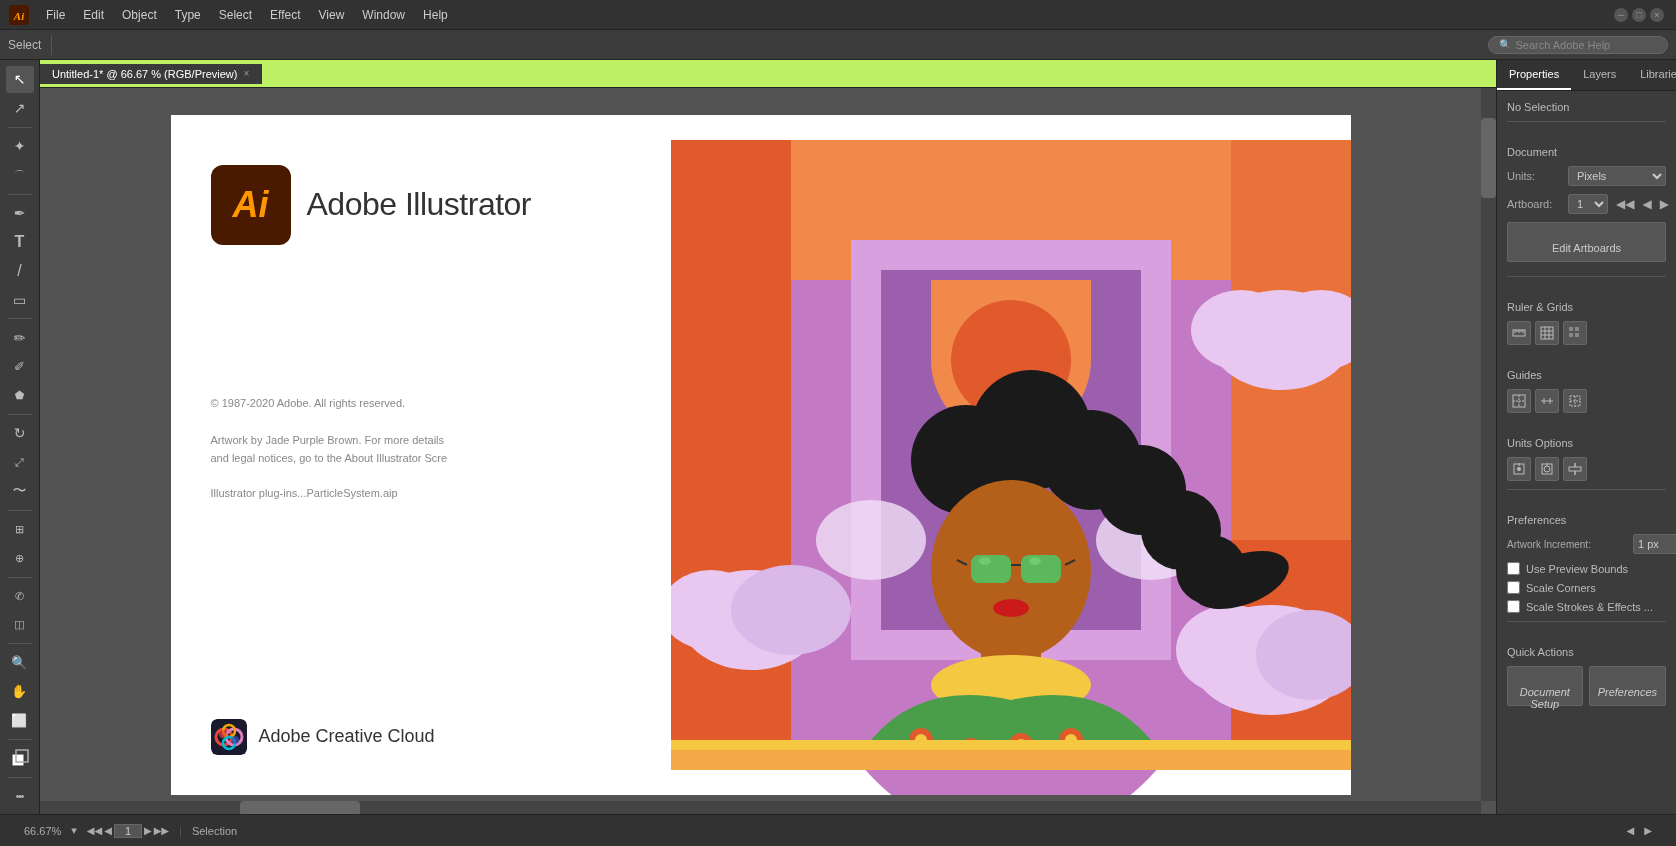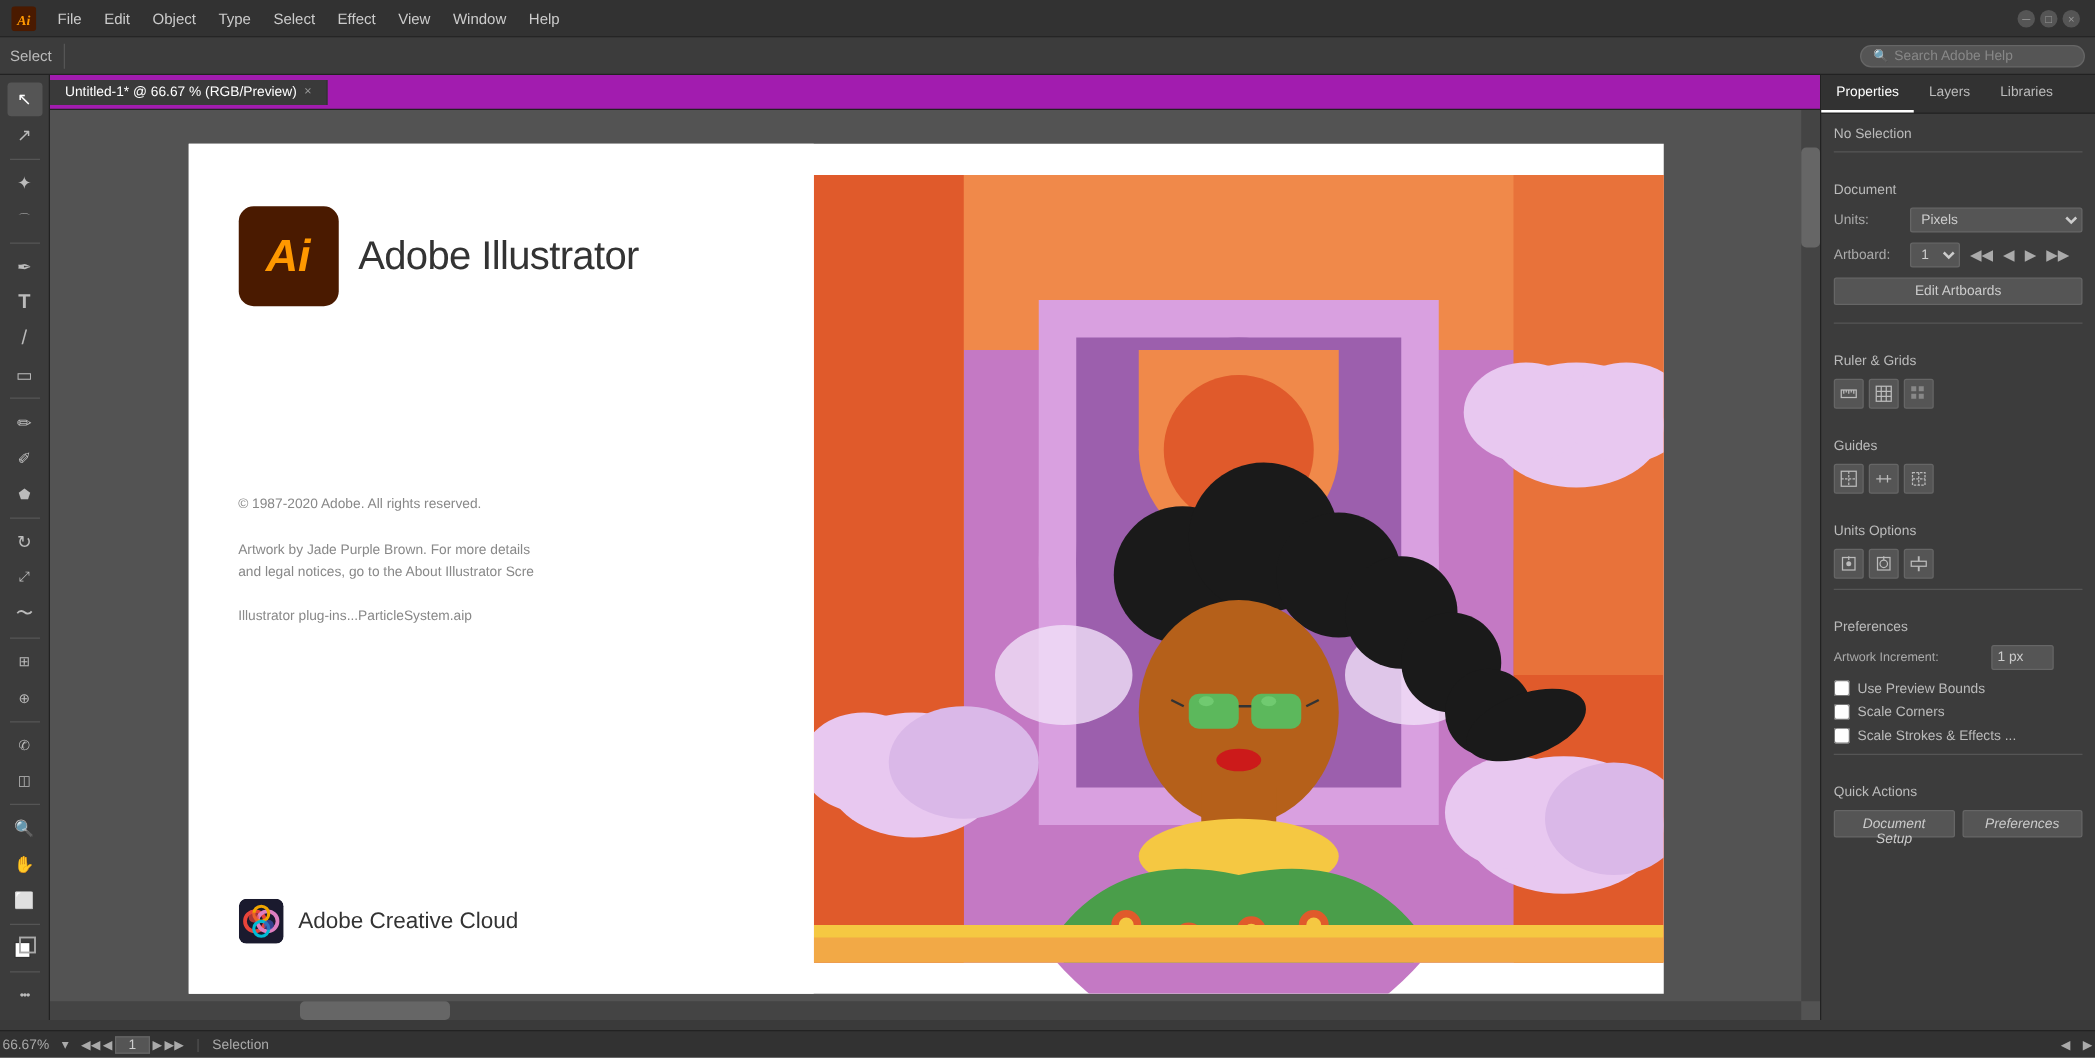--- a/index.html
+++ b/index.html
@@ -89,21 +89,21 @@
 
     
     #canvas-area {
       flex: 1;
       background: #535353;
       overflow: hidden;
       position: relative;
     }
     #document-tab-bar {
       height: 28px;
-      background: #a21caf;
+      background: #bef264;
       display: flex;
       align-items: center;
       border-bottom: 1px solid #222;
     }
     .doc-tab {
       padding: 4px 12px;
       background: #4a4a4a;
       color: #ccc;
       font-size: 11px;
       display: flex;
@@ -219,21 +219,21 @@
       height: 100%;
       overflow: hidden;
     }
     #illustration {
       width: 100%;
       height: 100%;
     }
 
     
     #right-panel {
-      width: 220px;
+      width: 180px;
       background: #3c3c3c;
       border-left: 1px solid #222;
       display: flex;
       flex-direction: column;
     }
     #panel-tabs {
       display: flex;
       border-bottom: 1px solid #222;
       background: #323232;
     }
@@ -290,21 +290,21 @@
       padding: 2px 4px;
       width: 50px;
       height: 20px;
     }
     .panel-btn {
       background: #555;
       color: #ccc;
       border: 1px solid #666;
       border-radius: 2px;
       font-size: 11px;
-      padding: 4px 8px;
+      padding: 19px 8px;
       cursor: pointer;
       height: 22px;
       width: 100%;
       margin-bottom: 6px;
     }
     .panel-divider {
       height: 1px;
       background: #555;
       margin: 8px 0;
     }
@@ -374,25 +374,25 @@
       position: absolute;
       bottom: 0;
       left: 0;
       width: calc(100% - 15px);
       height: 15px;
       background: #444;
     }
 
     
     #status-bar {
-      height: 22px;
+      height: 32px;
       background: #323232;
       display: flex;
       align-items: center;
-      padding: 0 2px;
+      padding: 0 24px;
       gap: 10px;
       border-top: 1px solid #222;
       font-size: 11px;
       color: #aaa;
       position: absolute;
       bottom: 0;
       left: 0;
       right: 0;
     }
     .status-separator { color: #555; }

